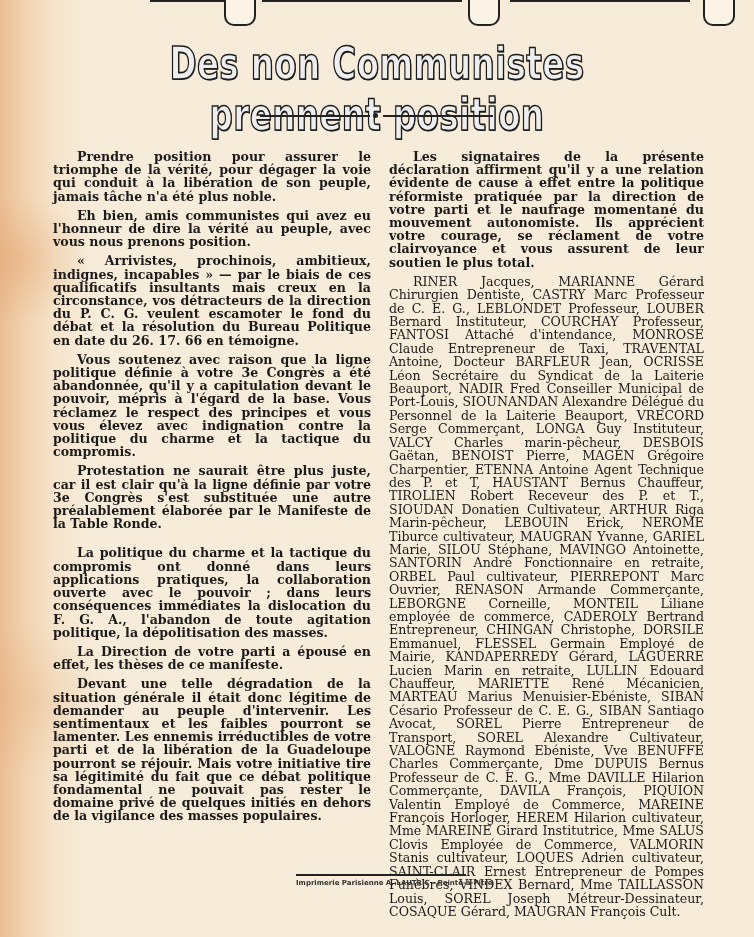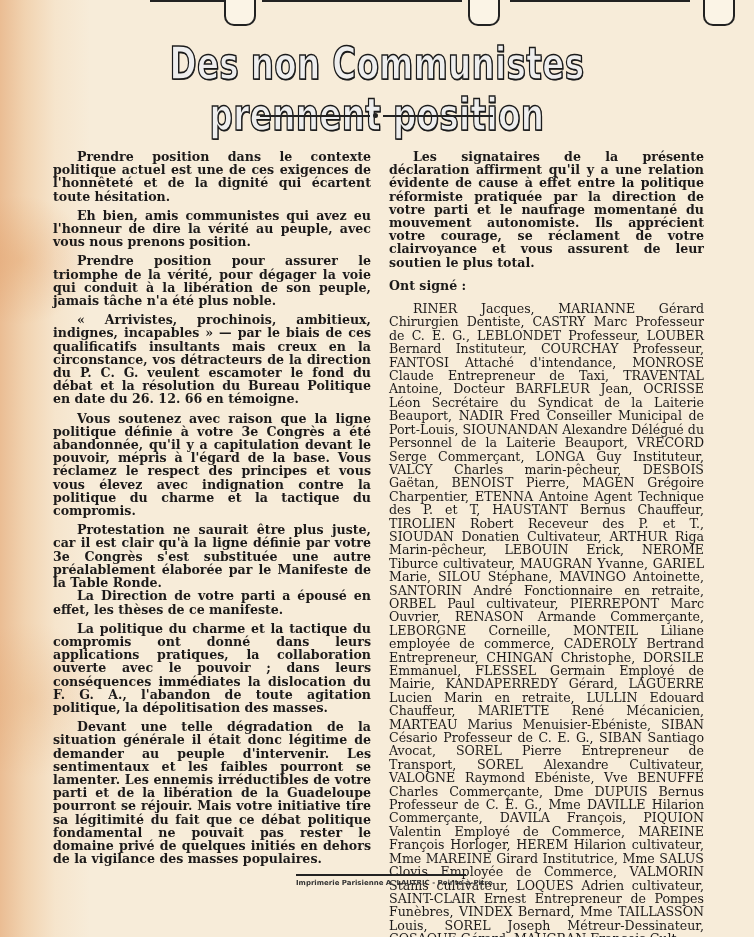--- a/index.html
+++ b/index.html
@@ -61,31 +61,29 @@
 <div class="tab" style="left:224px"></div>
 <div class="tab" style="left:468px"></div>
 <div class="tab" style="left:703px"></div>
 
 <div class="title">Des non Communistes prennent position</div>
 <div class="rule" style="left:260px;width:110px"></div>
 <div class="rule-dot" style="left:373px"></div>
 <div class="rule" style="left:383px;width:110px"></div>
 
 <div class="col left">
-  <p>Prendre position dans le contexte politique actuel est une de ces exigences de l'honnêteté et de la dignité qui écartent toute hésitation.</p>
+  <p>Prendre position pour assurer le triomphe de la vérité, pour dégager la voie qui conduit à la libération de son peuple, jamais tâche n'a été plus noble.</p>
   <p>Eh bien, amis communistes qui avez eu l'honneur de dire la vérité au peuple, avec vous nous prenons position.</p>
-  <p>Prendre position pour assurer le triomphe de la vérité, pour dégager la voie qui conduit à la libération de son peuple, jamais tâche n'a été plus noble.</p>
-  <p>« Arrivistes, prochinois, ambitieux, indignes, incapables » — par le biais de ces qualificatifs insultants mais creux en la circonstance, vos détracteurs de la direction du P. C. G. veulent escamoter le fond du débat et la résolution du Bureau Politique en date du 26. 12. 66 en témoigne.</p>
+  <p>« Arrivistes, prochinois, ambitieux, indignes, incapables » — par le biais de ces qualificatifs insultants mais creux en la circonstance, vos détracteurs de la direction du P. C. G. veulent escamoter le fond du débat et la résolution du Bureau Politique en date du 26. 17. 66 en témoigne.</p>
   <p>Vous soutenez avec raison que la ligne politique définie à votre 3e Congrès a été abandonnée, qu'il y a capitulation devant le pouvoir, mépris à l'égard de la base. Vous réclamez le respect des principes et vous vous élevez avec indignation contre la politique du charme et la tactique du compromis.</p>
-  <p style="margin-bottom:0">Protestation ne saurait être plus juste, car il est clair qu'à la ligne définie par votre 3e Congrès s'est substituée une autre préalablement élaborée par le Manifeste de la Table Ronde.</p>
+  <p style="margin-bottom:16px">Protestation ne saurait être plus juste, car il est clair qu'à la ligne définie par votre 3e Congrès s'est substituée une autre préalablement élaborée par le Manifeste de la Table Ronde.</p>
+  <p>La politique du charme et la tactique du compromis ont donné dans leurs applications pratiques, la collaboration ouverte avec le pouvoir ; dans leurs conséquences immédiates la dislocation du F. G. A., l'abandon de toute agitation politique, la dépolitisation des masses.</p>
   <p>La Direction de votre parti a épousé en effet, les thèses de ce manifeste.</p>
-  <p>La politique du charme et la tactique du compromis ont donné dans leurs applications pratiques, la collaboration ouverte avec le pouvoir ; dans leurs conséquences immédiates la dislocation du F. G. A., l'abandon de toute agitation politique, la dépolitisation des masses.</p>
   <p>Devant une telle dégradation de la situation générale il était donc légitime de demander au peuple d'intervenir. Les sentimentaux et les faibles pourront se lamenter. Les ennemis irréductibles de votre parti et de la libération de la Guadeloupe pourront se réjouir. Mais votre initiative tire sa légitimité du fait que ce débat politique fondamental ne pouvait pas rester le domaine privé de quelques initiés en dehors de la vigilance des masses populaires.</p>
 </div>
 
 <div class="col right">
   <p>Les signataires de la présente déclaration affirment qu'il y a une relation évidente de cause à effet entre la politique réformiste pratiquée par la direction de votre parti et le naufrage momentané du mouvement autonomiste. Ils apprécient votre courage, se réclament de votre clairvoyance et vous assurent de leur soutien le plus total.</p>
-  <p class="signed">Ont signé :</p>
   <p class="names">RINER Jacques, MARIANNE Gérard Chirurgien Dentiste, CASTRY Marc Professeur de C. E. G., LEBLONDET Professeur, LOUBER Bernard Instituteur, COURCHAY Professeur, FANTOSI Attaché d'intendance, MONROSE Claude Entrepreneur de Taxi, TRAVENTAL Antoine, Docteur BARFLEUR Jean, OCRISSE Léon Secrétaire du Syndicat de la Laiterie Beauport, NADIR Fred Conseiller Municipal de Port-Louis, SIOUNANDAN Alexandre Délégué du Personnel de la Laiterie Beauport, VRECORD Serge Commerçant, LONGA Guy Instituteur, VALCY Charles marin-pêcheur, DESBOIS Gaëtan, BENOIST Pierre, MAGEN Grégoire Charpentier, ETENNA Antoine Agent Technique des P. et T, HAUSTANT Bernus Chauffeur, TIROLIEN Robert Receveur des P. et T., SIOUDAN Donatien Cultivateur, ARTHUR Riga Marin-pêcheur, LEBOUIN Erick, NEROME Tiburce cultivateur, MAUGRAN Yvanne, GARIEL Marie, SILOU Stéphane, MAVINGO Antoinette, SANTORIN André Fonctionnaire en retraite, ORBEL Paul cultivateur, PIERREPONT Marc Ouvrier, RENASON Armande Commerçante, LEBORGNE Corneille, MONTEIL Liliane employée de commerce, CADEROLY Bertrand Entrepreneur, CHINGAN Christophe, DORSILE Emmanuel, FLESSEL Germain Employé de Mairie, KANDAPERREDY Gérard, LAGUERRE Lucien Marin en retraite, LULLIN Edouard Chauffeur, MARIETTE René Mécanicien, MARTEAU Marius Menuisier-Ebéniste, SIBAN Césario Professeur de C. E. G., SIBAN Santiago Avocat, SOREL Pierre Entrepreneur de Transport, SOREL Alexandre Cultivateur, VALOGNE Raymond Ebéniste, Vve BENUFFE Charles Commerçante, Dme DUPUIS Bernus Professeur de C. E. G., Mme DAVILLE Hilarion Commerçante, DAVILA François, PIQUION Valentin Employé de Commerce, MAREINE François Horloger, HEREM Hilarion cultivateur, Mme MAREINE Girard Institutrice, Mme SALUS Clovis Employée de Commerce, VALMORIN Stanis cultivateur, LOQUES Adrien cultivateur, SAINT-CLAIR Ernest Entrepreneur de Pompes Funèbres, VINDEX Bernard, Mme TAILLASSON Louis, SOREL Joseph Métreur-Dessinateur, COSAQUE Gérard, MAUGRAN François Cult.</p>
 </div>
 
 <div class="imprint-rule"></div>
 <div class="imprint">Imprimerie Parisienne A. LAUTRIC - Pointe-à-Pitre</div>
 
 </body></html>

